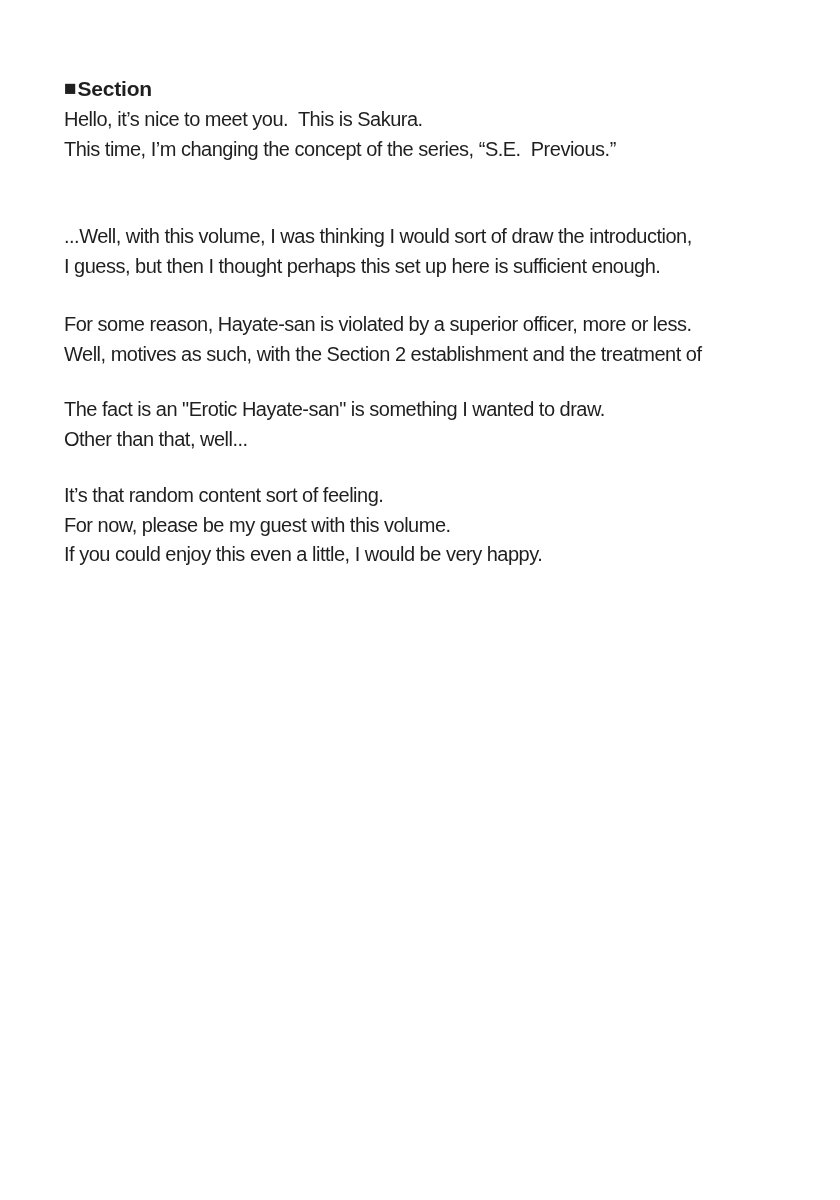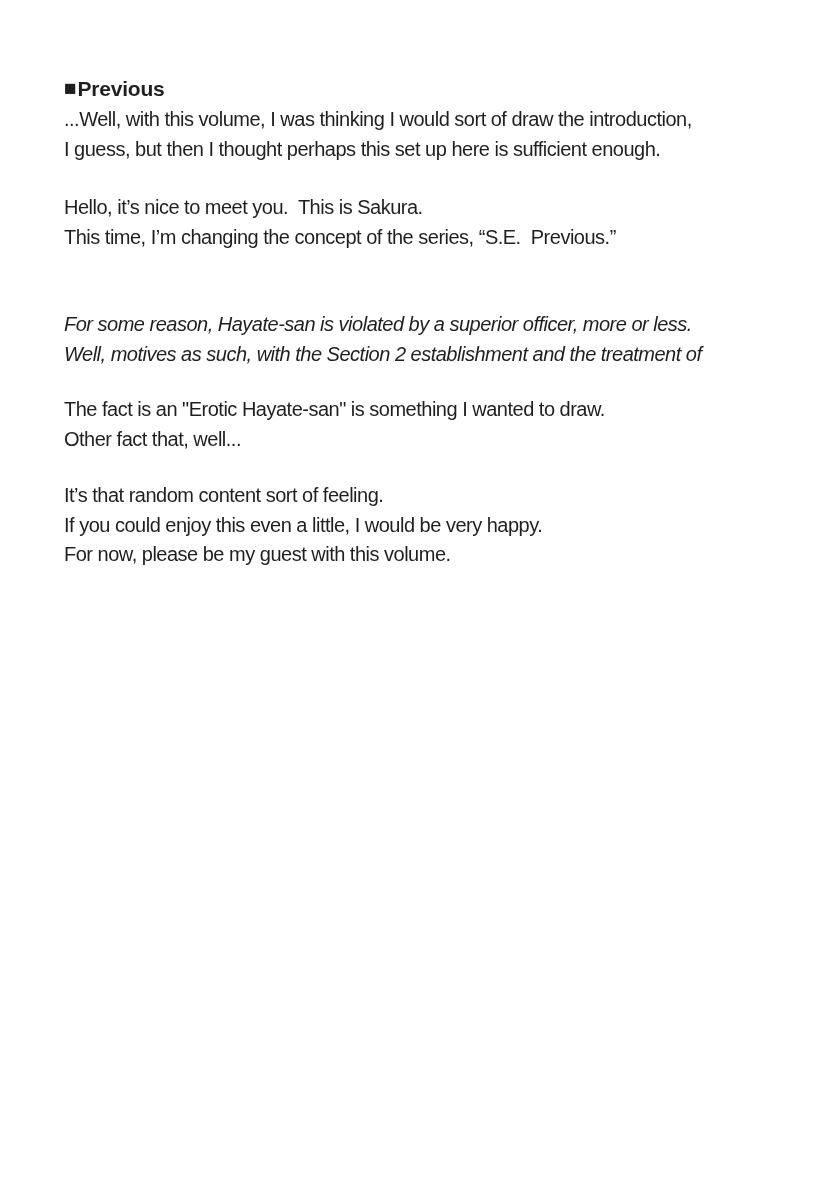--- a/index.html
+++ b/index.html
@@ -37,50 +37,50 @@
     margin: 0;
   }
   .line {
     font-size: 20px;
     line-height: 29.5px;
     letter-spacing: -0.5px;
     white-space: pre;
   }
   .para-1 { margin-bottom: 58px; }
   .para-2 { margin-bottom: 29px; }
-  .para-3 { margin-bottom: 26px; font-style: italic; }
+  .para-3 { margin-bottom: 26px; }
   .para-4 { margin-bottom: 27px; }
   .para-5 { margin-bottom: 0; }
 </style>
 </head>
 <body>
 
 <div class="page">
 
-  <h1 class="heading"><span class="bullet">■</span><span>Previous</span></h1>
+  <h1 class="heading"><span class="bullet">■</span><span>Section</span></h1>
+
+  <div class="para para-1">
+    <div class="line">Hello, it’s nice to meet you.  This is Sakura.</div>
+    <div class="line">This time, I’m changing the concept of the series, “S.E.  Previous.”</div>
+  </div>
 
   <div class="para para-2">
     <div class="line">...Well, with this volume, I was thinking I would sort of draw the introduction,</div>
     <div class="line">I guess, but then I thought perhaps this set up here is sufficient enough.</div>
-  </div>
-
-  <div class="para para-1">
-    <div class="line">Hello, it’s nice to meet you.  This is Sakura.</div>
-    <div class="line">This time, I’m changing the concept of the series, “S.E.  Previous.”</div>
   </div>
 
   <div class="para para-3">
     <div class="line">For some reason, Hayate-san is violated by a superior officer, more or less.</div>
     <div class="line">Well, motives as such, with the Section 2 establishment and the treatment of</div>
   </div>
 
   <div class="para para-4">
     <div class="line">The fact is an "Erotic Hayate-san" is something I wanted to draw.</div>
-    <div class="line">Other fact that, well...</div>
+    <div class="line">Other than that, well...</div>
   </div>
 
   <div class="para para-5">
     <div class="line">It’s that random content sort of feeling.</div>
+    <div class="line">For now, please be my guest with this volume.</div>
     <div class="line">If you could enjoy this even a little, I would be very happy.</div>
-    <div class="line">For now, please be my guest with this volume.</div>
   </div>
 
 </div>
 
 </body></html>

